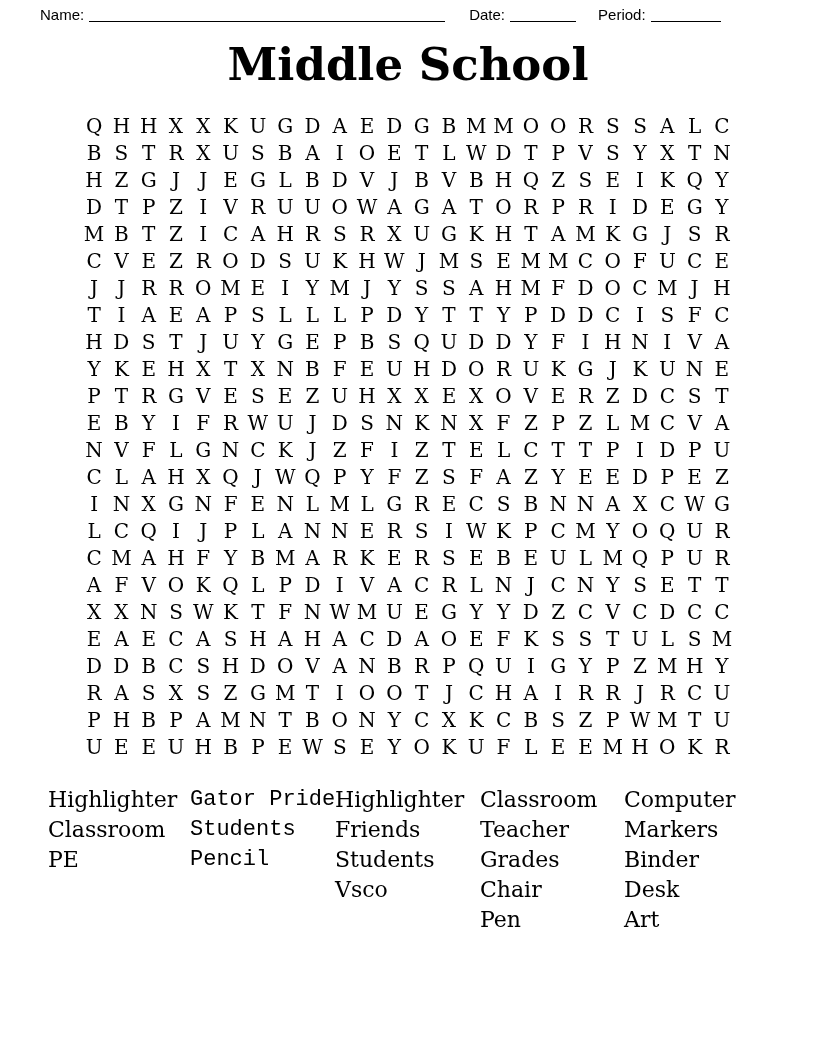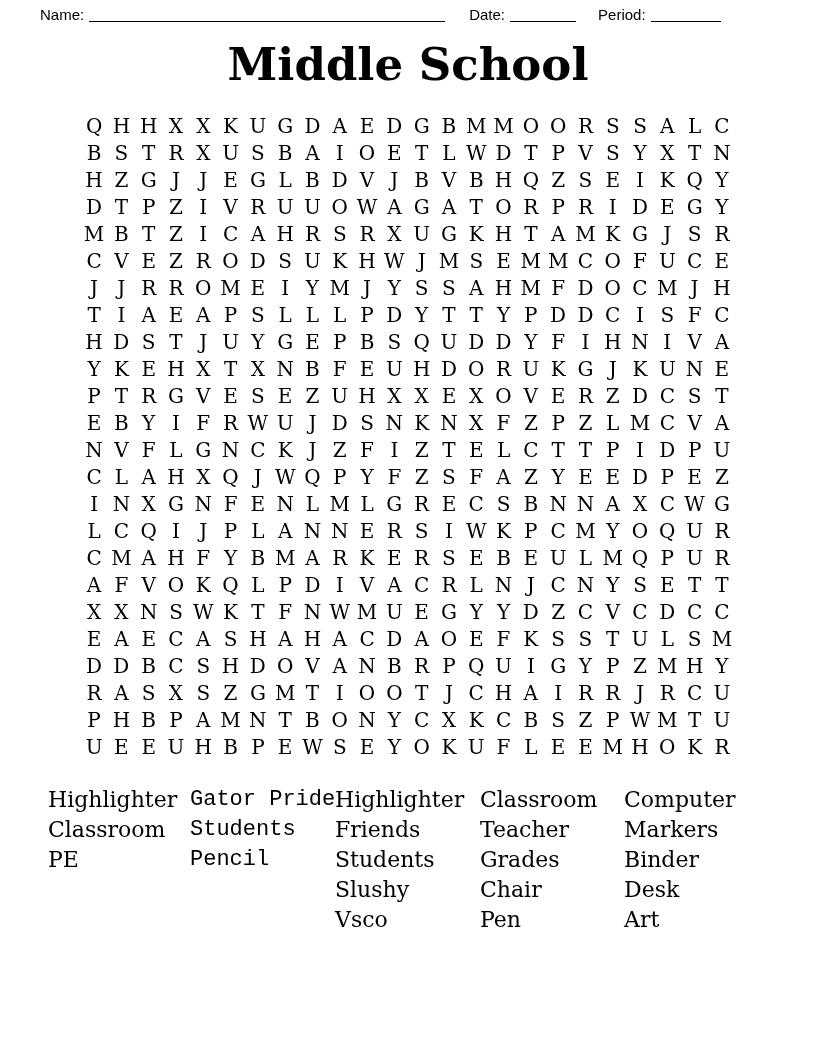--- a/index.html
+++ b/index.html
@@ -727,21 +727,20 @@
       </div>
       <div class="word-col">
         <div class="word">Gator Pride</div>
         <div class="word">Students</div>
         <div class="word">Pencil</div>
       </div>
       <div class="word-col">
         <div class="word">Highlighter</div>
         <div class="word">Friends</div>
         <div class="word">Students</div>
-        <div class="word">Slushy</div>
         <div class="word">Vsco</div>
       </div>
       <div class="word-col">
         <div class="word">Classroom</div>
         <div class="word">Teacher</div>
         <div class="word">Grades</div>
         <div class="word">Chair</div>
         <div class="word">Pen</div>
       </div>
       <div class="word-col">

